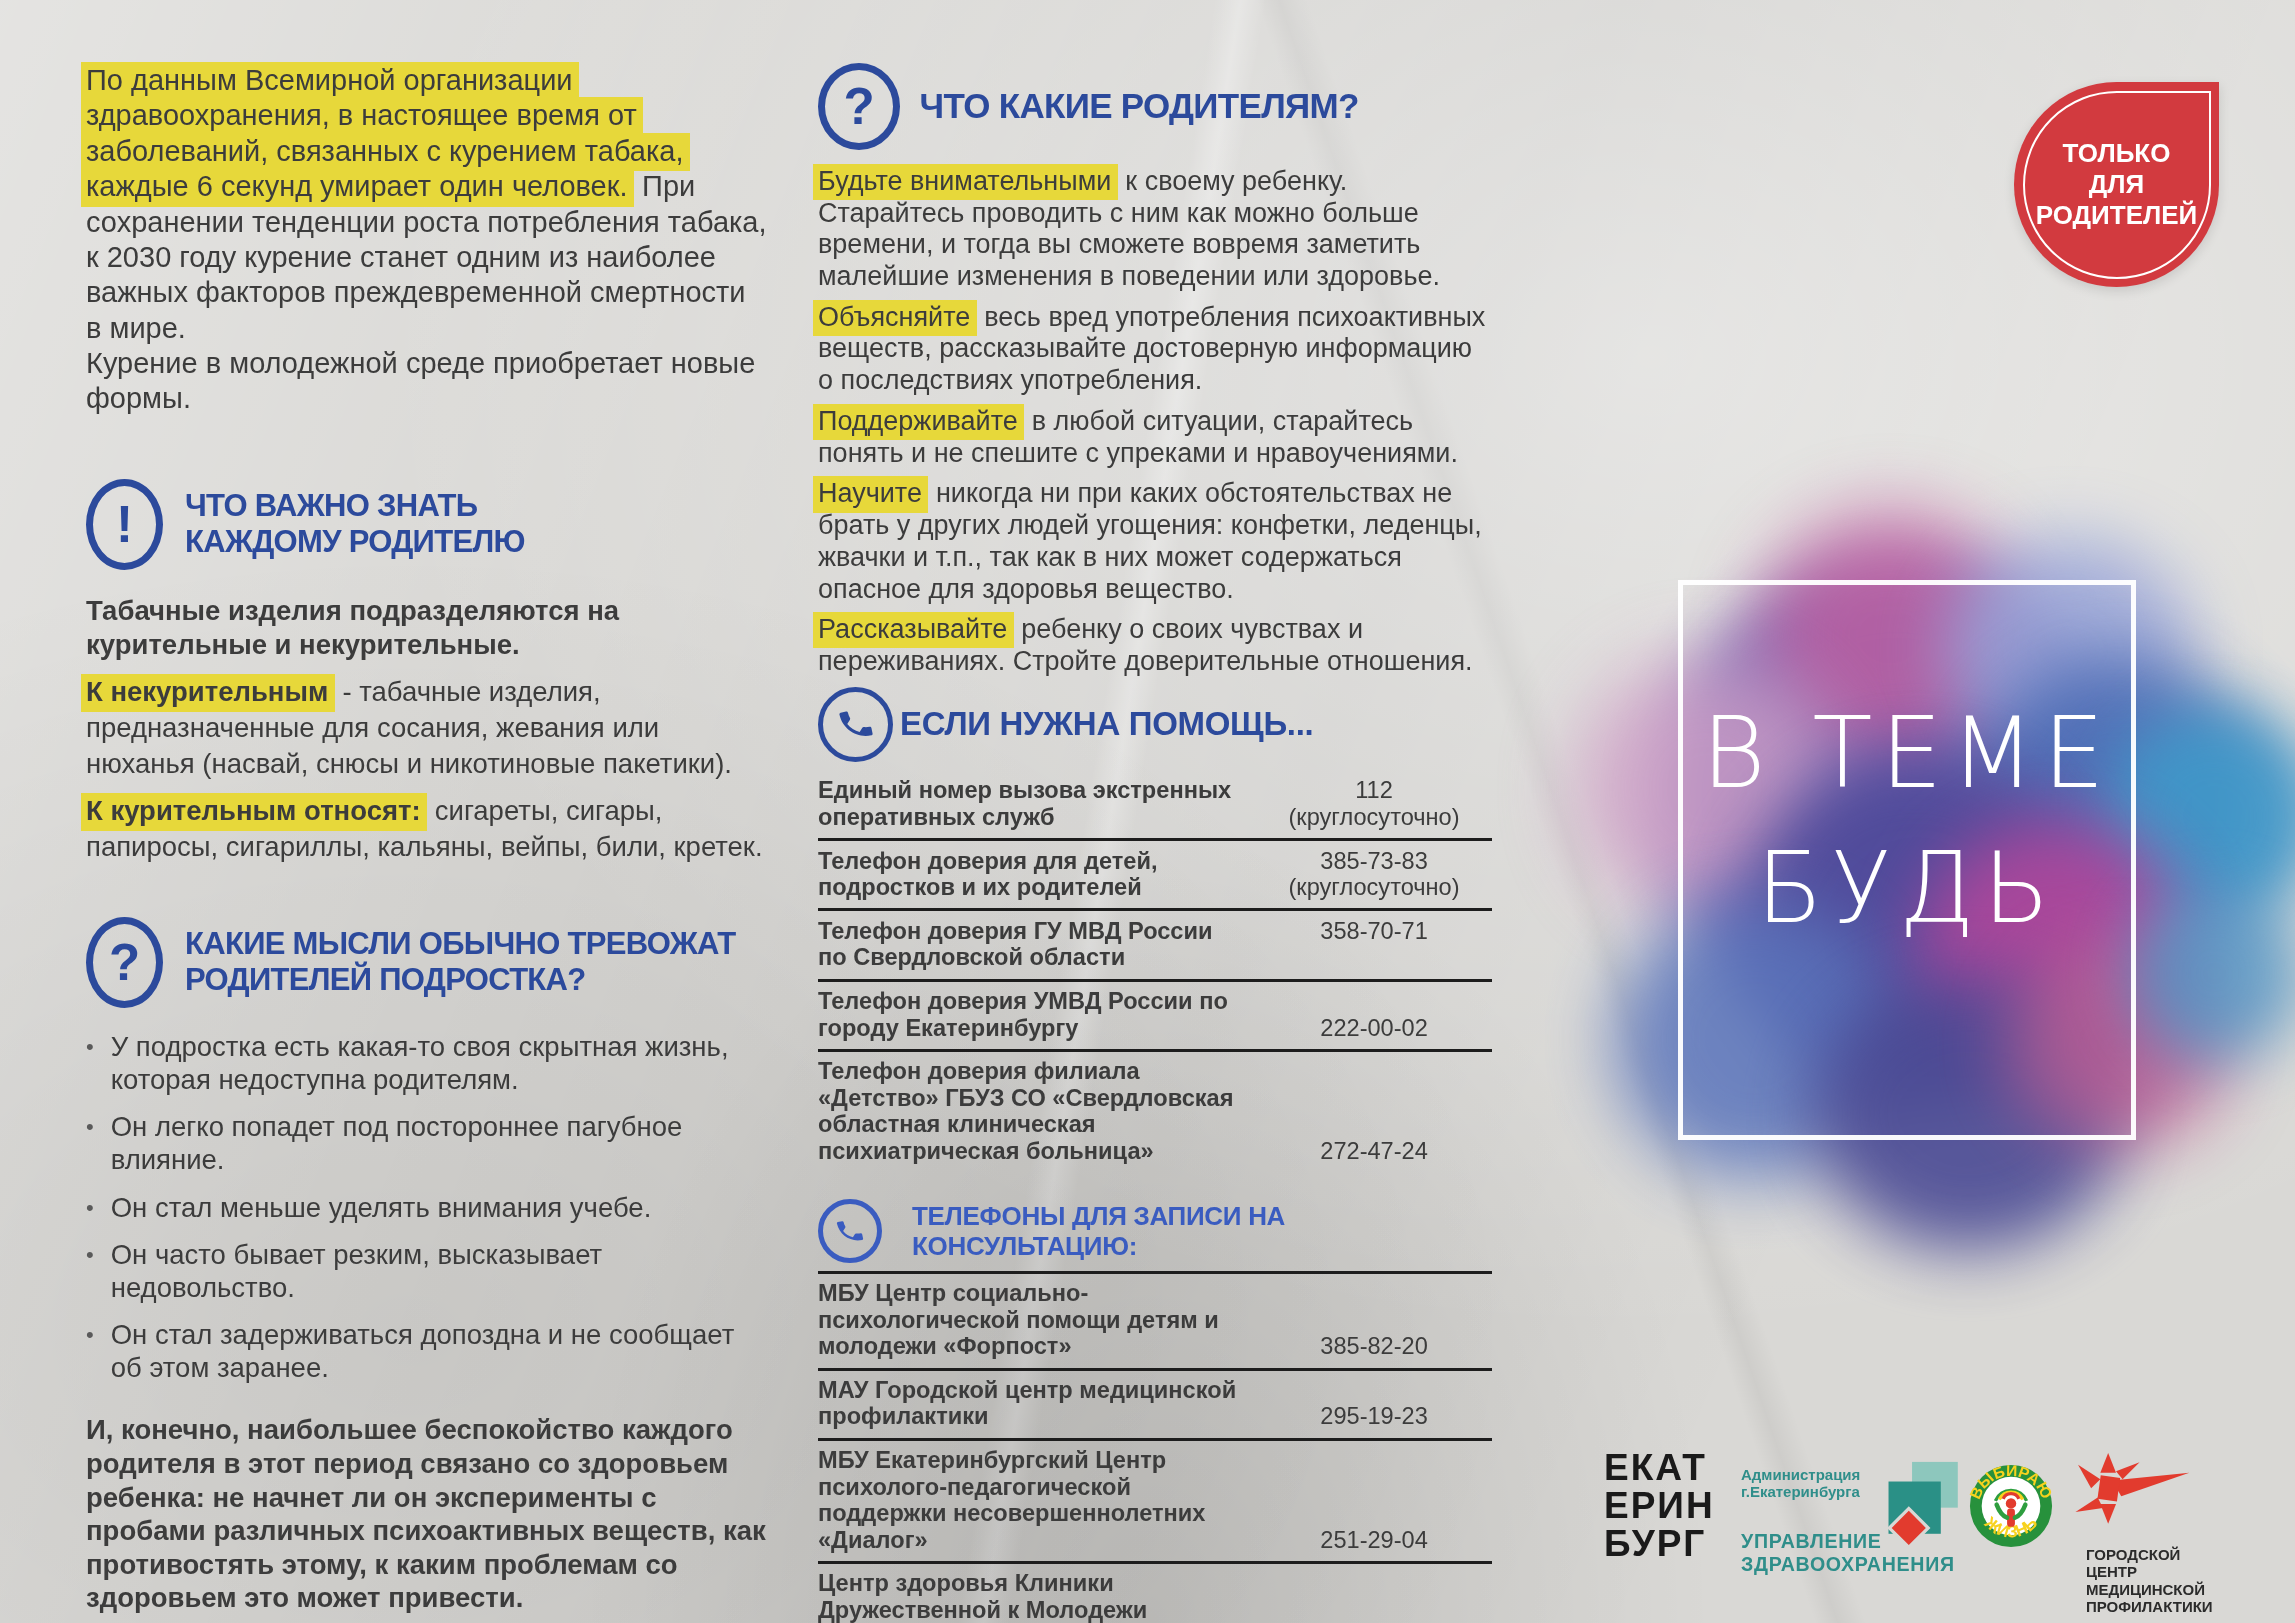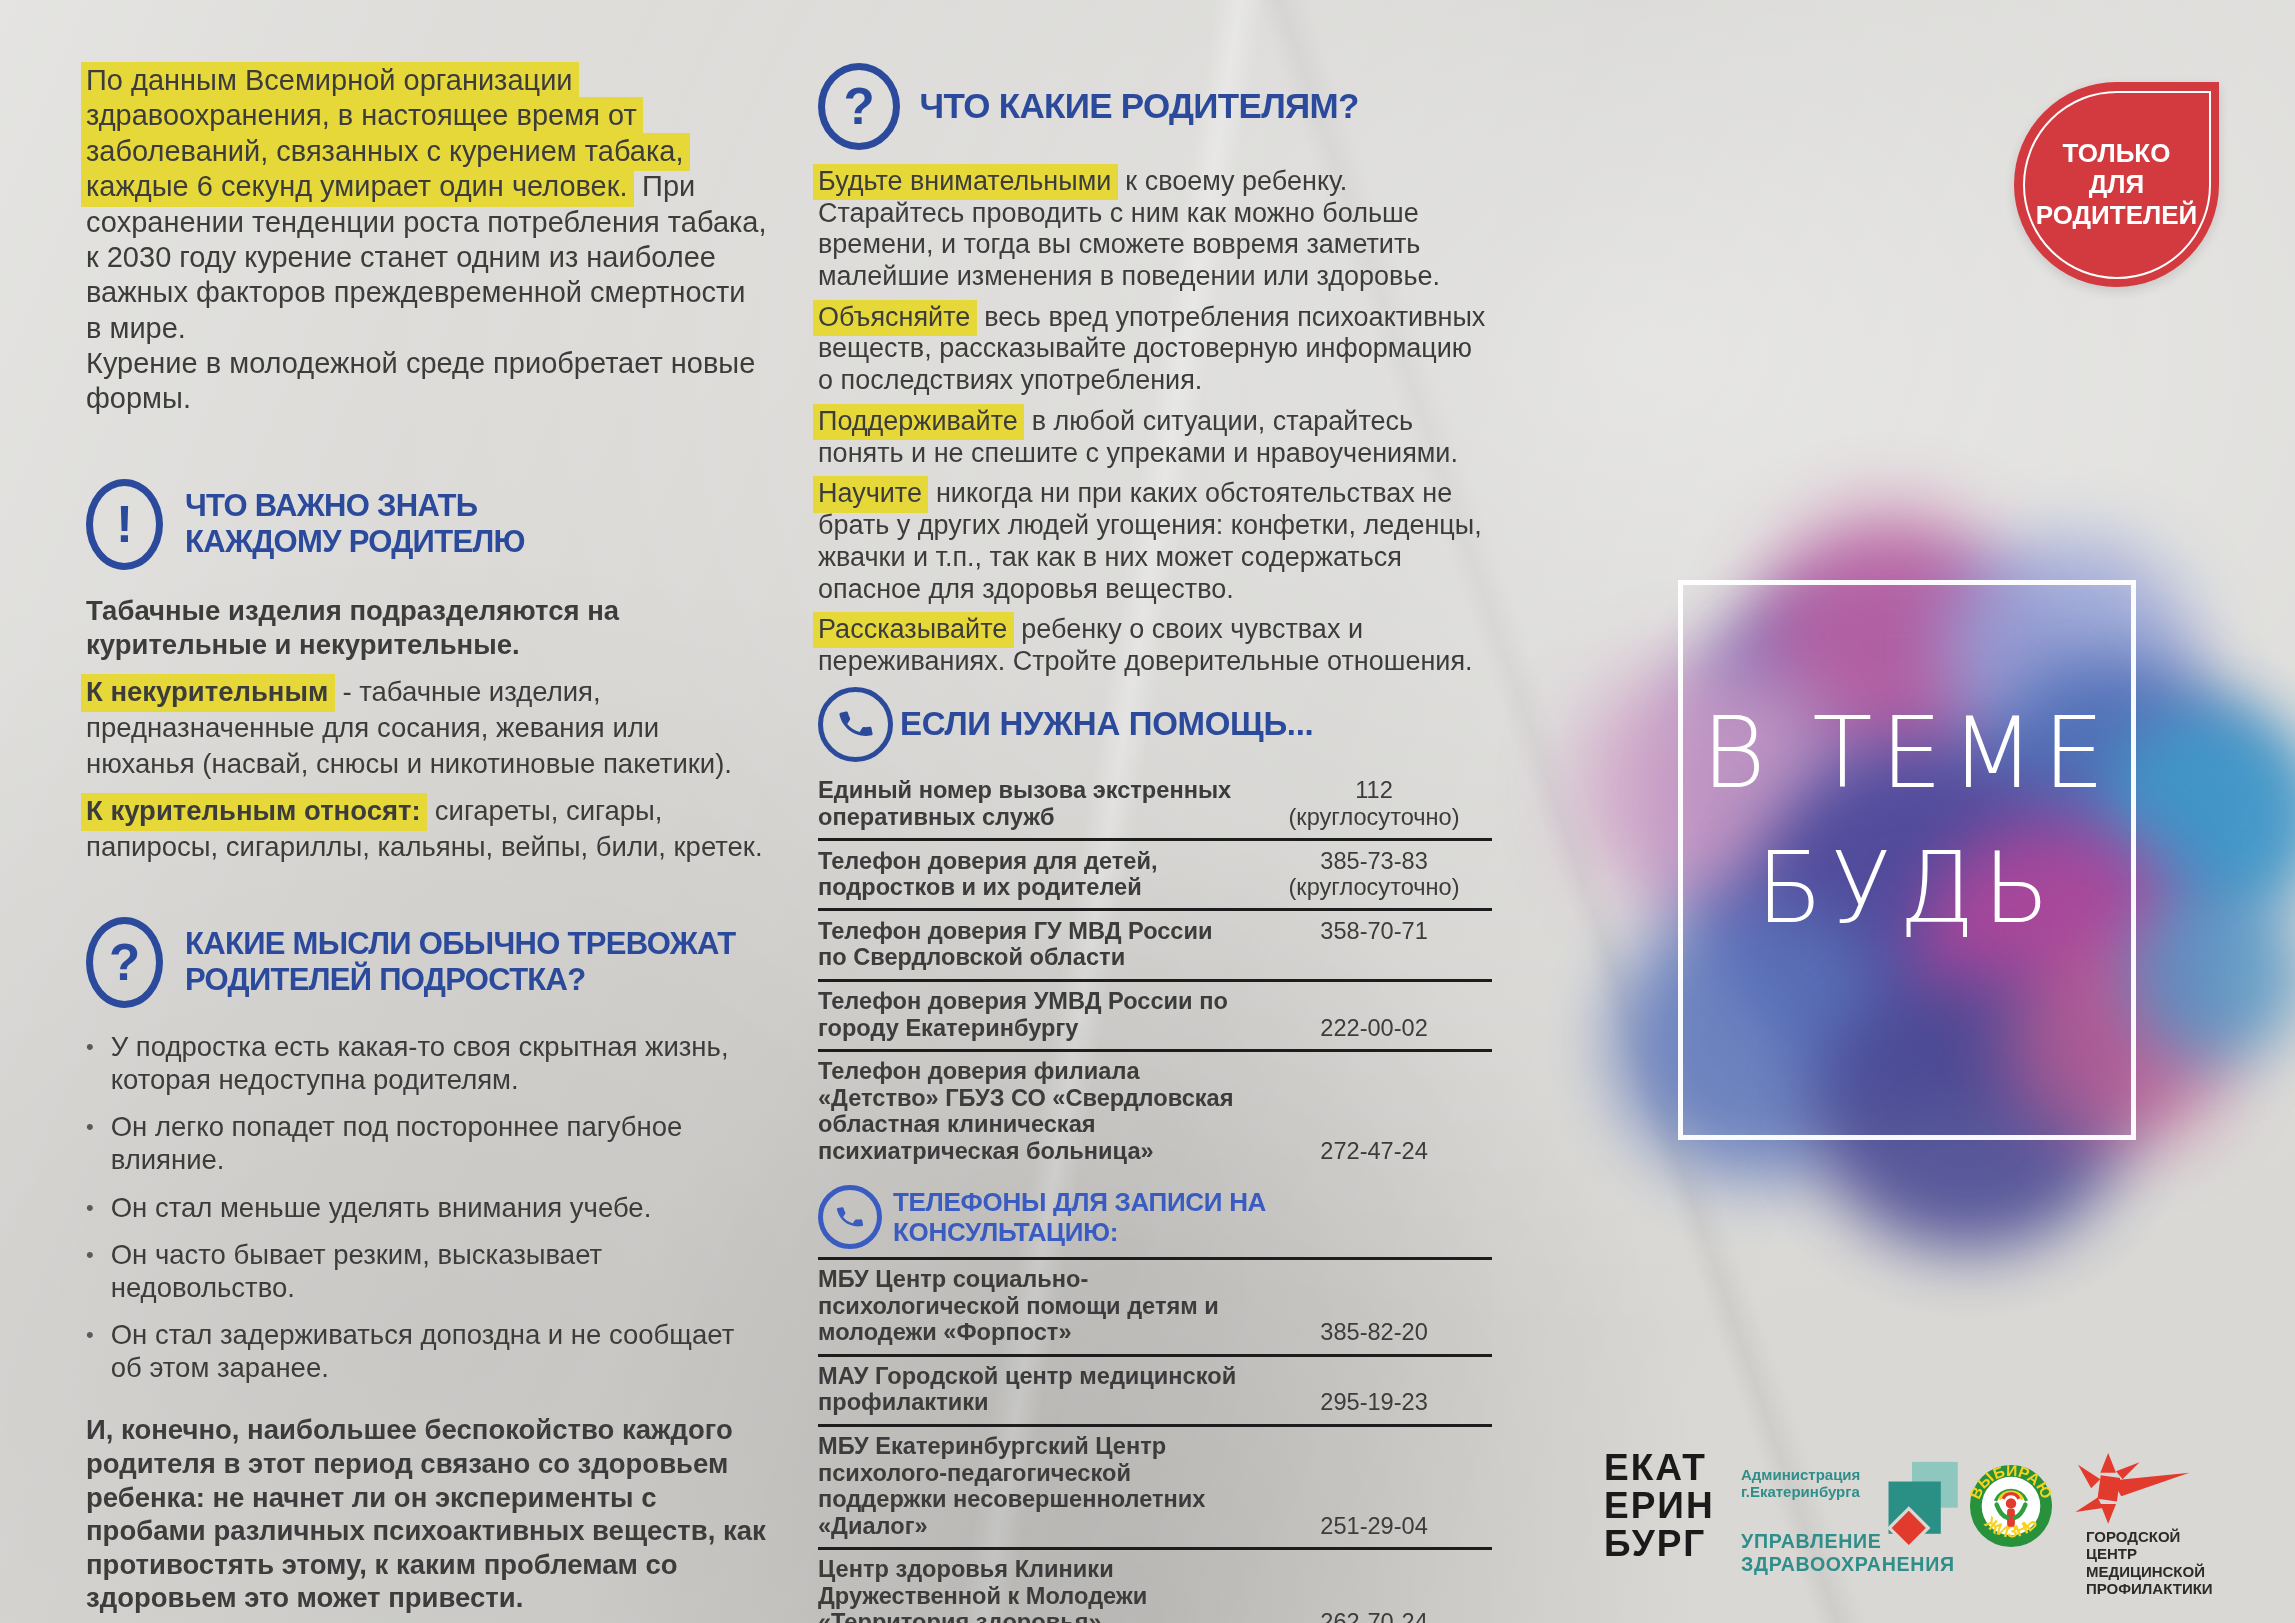--- a/index.html
+++ b/index.html
@@ -50,21 +50,21 @@
   .circle-icon{flex:0 0 auto;width:65px;height:65px;border:5.9px solid var(--blue);border-radius:50%;
         display:flex;align-items:center;justify-content:center;}
   .circle-icon svg{width:38px;height:38px;fill:var(--blue);transform:rotate(-12deg);}
   #help-head{gap:7px;margin-top:9.2px;margin-bottom:9.2px;}
   #help-head h2{font-size:33px;letter-spacing:-0.3px;}
   .row{display:flex;justify-content:space-between;padding:6.5px 0 7.9px;border-bottom:3.3px solid #1d1d1d;}
   .row.last{border-bottom:none;}
   .rname{width:63%;font-weight:700;font-size:23.6px;line-height:1.12;}
   .rval{width:35%;text-align:center;font-size:23.6px;line-height:1.12;white-space:pre-line;}
   .v-center{align-items:center;} .v-top{align-items:flex-start;} .v-bottom{align-items:flex-end;}
-  #consult-head{justify-content:flex-start;gap:11px;margin-top:13px;margin-bottom:7.9px;color:var(--blue2);}
+  #consult-head{justify-content:flex-start;gap:30px;margin-top:27px;margin-bottom:7.9px;color:var(--blue2);}
   #consult-head .circle-icon{width:54px;height:54px;border-width:5.2px;border-color:var(--blue2);}
   #consult-head .circle-icon svg{width:30px;height:30px;fill:var(--blue2);}
   #consult-head h2{font-size:26px;color:var(--blue2);letter-spacing:-0.3px;}
   #consult-table{border-top:3.3px solid #1d1d1d;}
 
   
   #badge{position:absolute;left:2014px;top:82px;width:205px;height:205px;background:var(--red);
       border-radius:50% 0 50% 50%;display:flex;align-items:center;justify-content:center;
       box-shadow:0 3.9px 11.8px rgba(0,0,0,0.12);}
   #badge::before{content:"";position:absolute;inset:8.5px;border:2.6px solid #fff;border-radius:50% 0 50% 50%;}
@@ -79,21 +79,21 @@
       font-family:"DejaVu Sans","Liberation Sans",sans-serif;}
 
   #logo-city{position:absolute;left:1604px;top:1449px;font-size:37px;font-weight:800;
       letter-spacing:2px;line-height:1.03;color:#1a1a1a;}
   #logo-admin{position:absolute;left:1741px;top:1466px;width:177px;color:var(--teal);}
   #logo-admin .cap{font-size:15px;font-weight:600;}
   #logo-admin .ttl{margin-top:30px;font-size:19.6px;font-weight:700;letter-spacing:0.7px;line-height:1.15;}
   #admin-mark{position:absolute;left:1883px;top:1458px;}
   #logo-life{position:absolute;left:1968px;top:1463px;}
   #logo-gcmp{position:absolute;left:2061px;top:1453px;width:157px;text-align:left;}
-  #logo-gcmp .gcmp-text{margin-top:1px;margin-left:25px;font-size:15px;font-weight:700;
+  #logo-gcmp .gcmp-text{margin-top:19px;margin-left:25px;font-size:15px;font-weight:700;
       color:#2b2b2b;line-height:1.15;}
 </style>
 </head>
 <body>
 
 <div id="page">
 
   <div class="col" id="col-left">
     <p class="intro"><span class="hl">По данным Всемирной организации здравоохранения, в настоящее время от заболеваний, связанных с курением табака, каждые 6 секунд умирает один человек.</span><span> При сохранении тенденции роста потребления табака, к 2030 году курение станет одним из наиболее важных факторов преждевременной смертности в мире.</span></p>
     <p class="intro">Курение в молодежной среде приобретает новые формы.</p>

